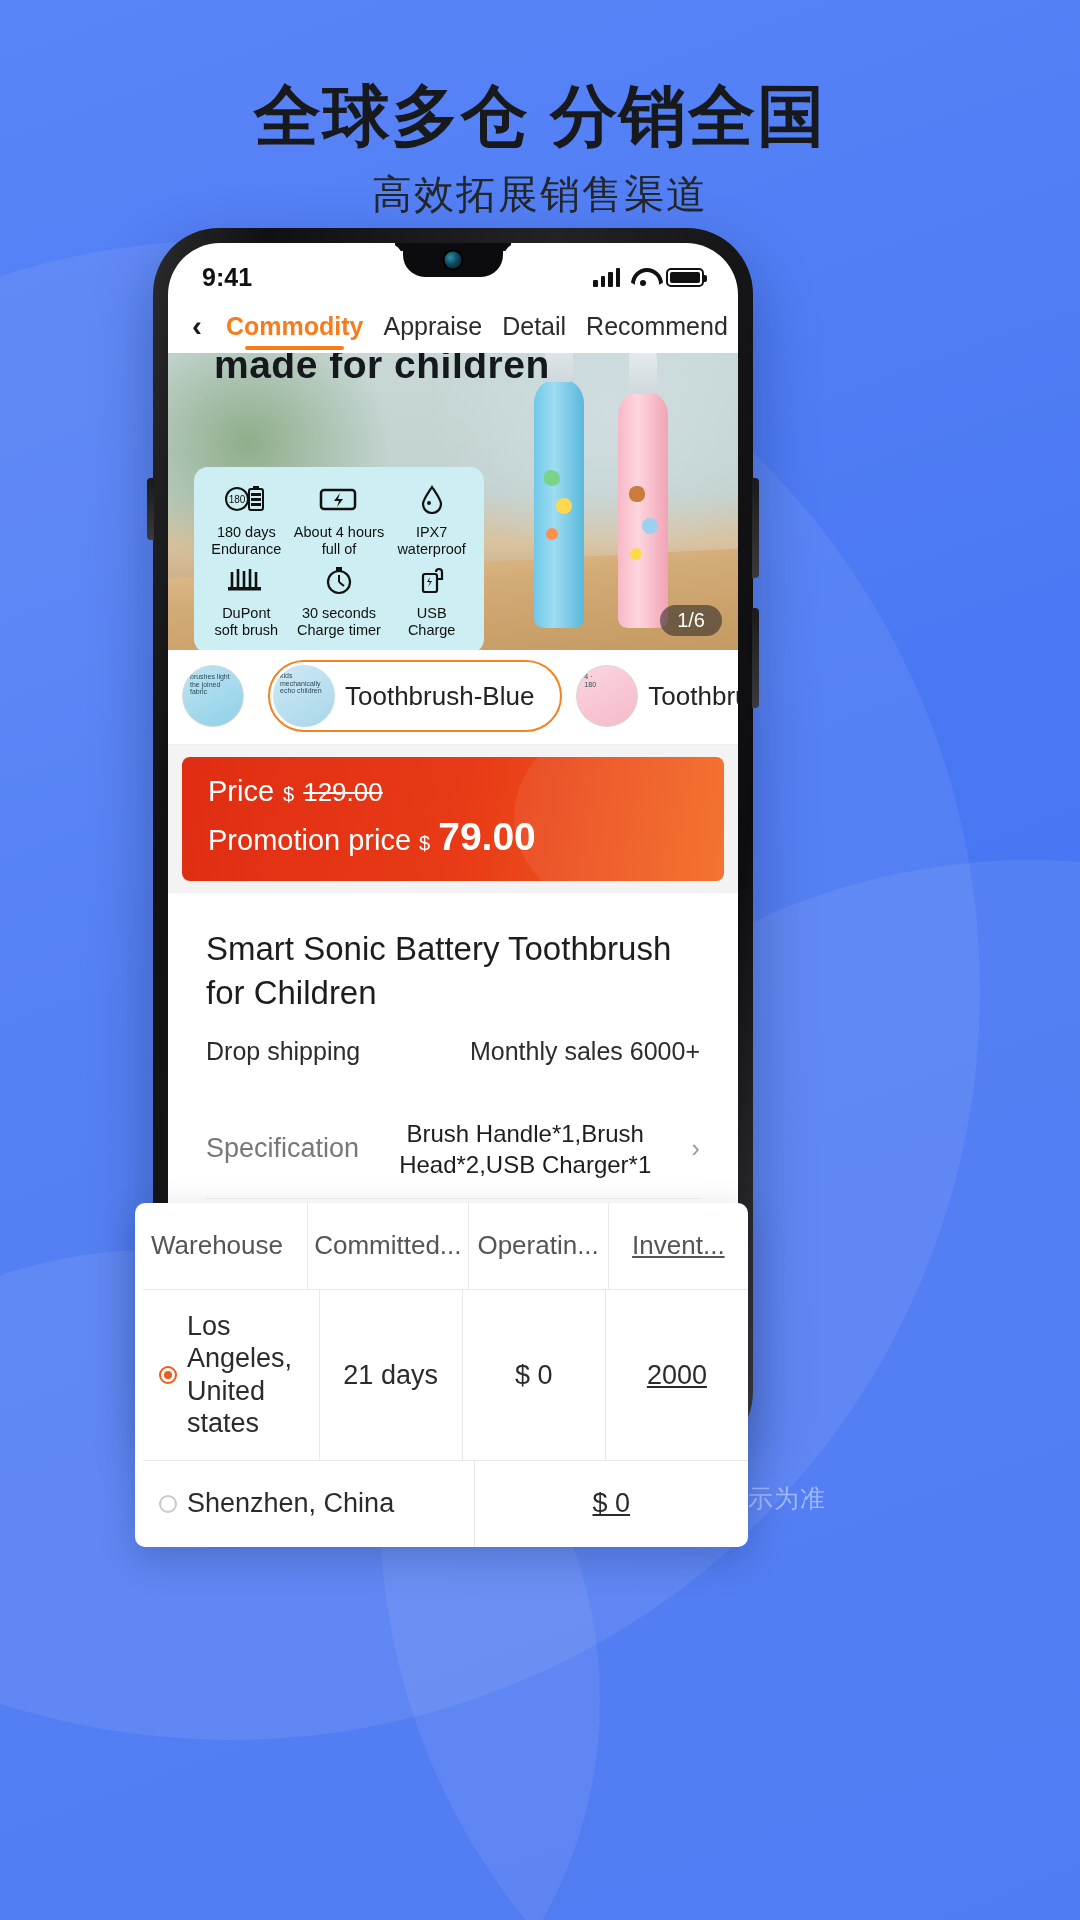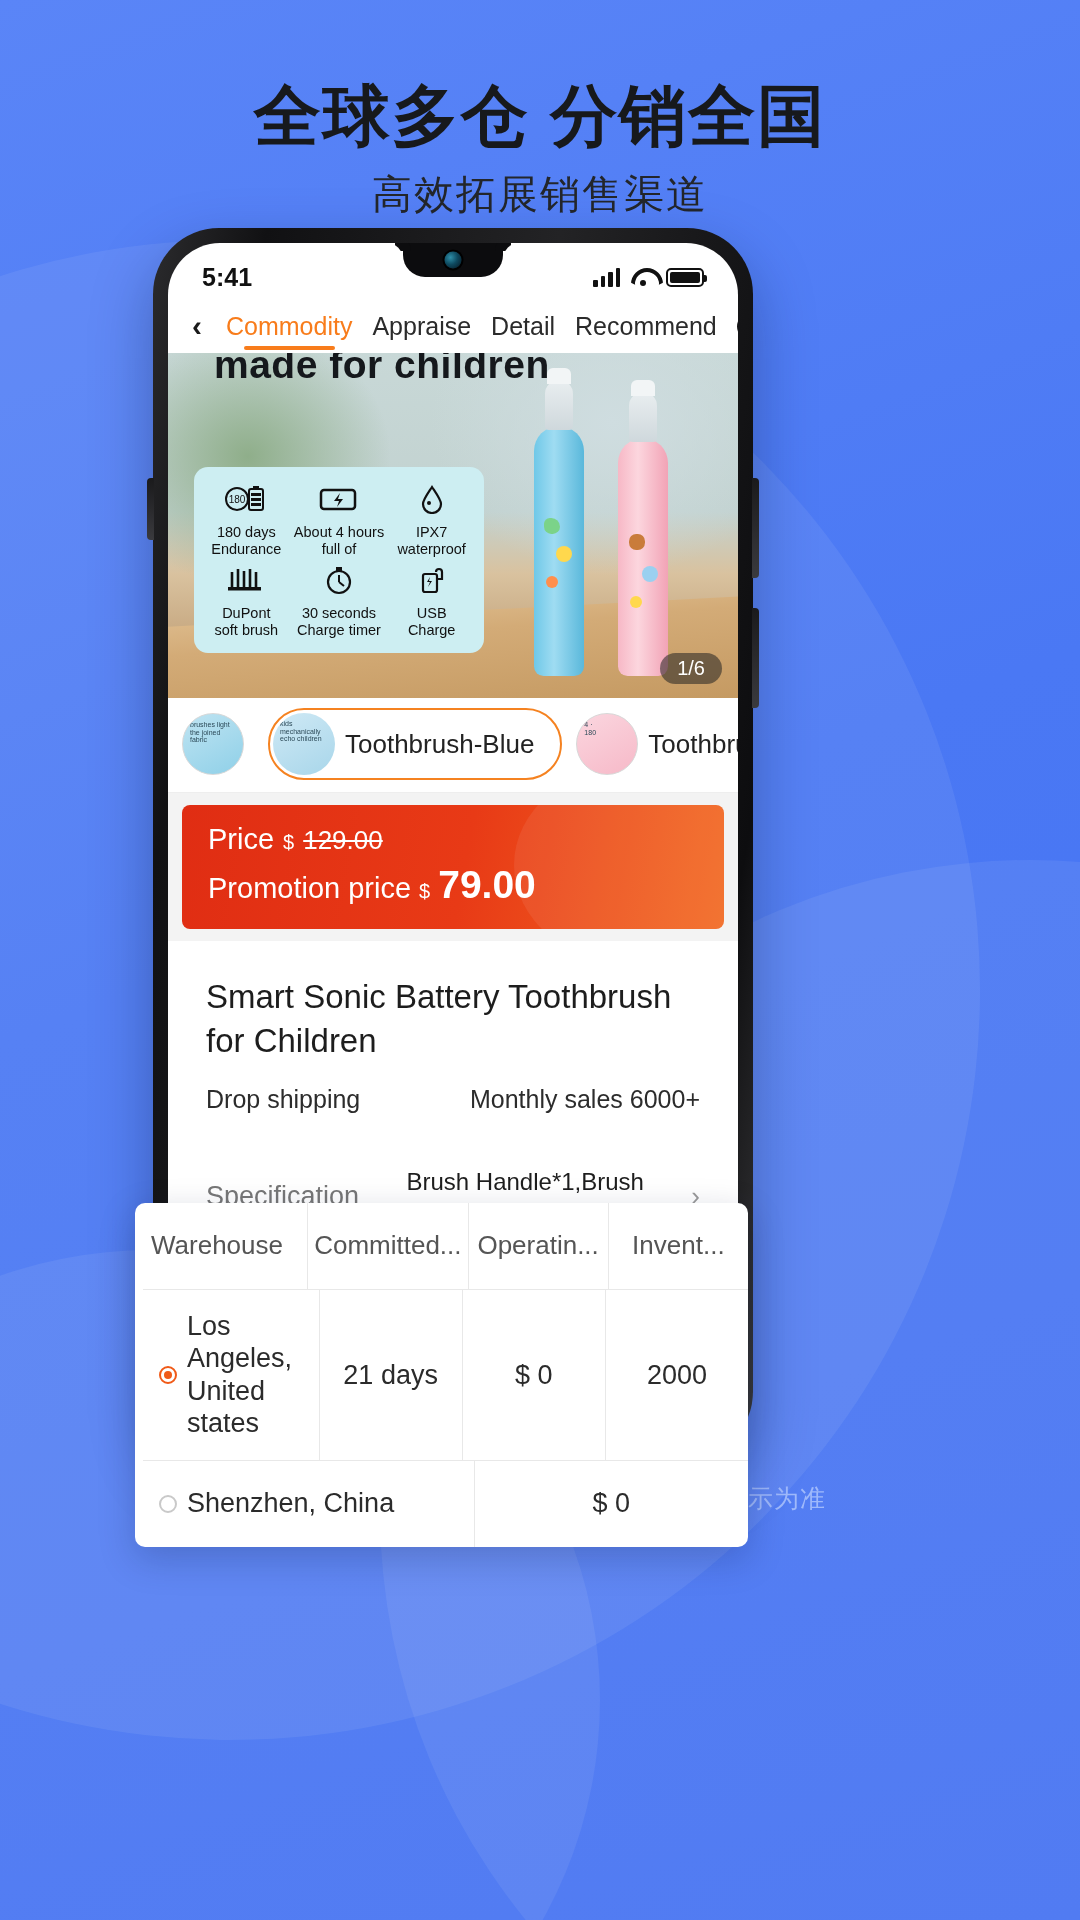--- a/index.html
+++ b/index.html
@@ -129,38 +129,38 @@
 
   
   .navbar{
     position:relative; z-index:20;
     display:flex; align-items:center; gap:20px;
     padding:6px 20px 12px 20px;
     background:#fff;
   }
   .back-ico{ font-size:30px; color:#1a1a1a; font-weight:bold; line-height:1; padding:0 4px;}
   .tab{ font-size:25px; color:#2b2b2b; white-space:nowrap;}
-  .tab.active{ color:#f87c1b; font-weight:400; position:relative;}
+  .tab.active{ color:#f87c1b; font-weight:700; position:relative;}
   .tab.active::after{
     content:""; position:absolute; left:14%; right:14%; bottom:-9px;
     height:4px; background:#f87c1b; border-radius:2px;
   }
   .nav-right{ margin-left:auto; display:flex; align-items:center; gap:18px;}
   .search-ico{
     width:27px;height:27px;border:3px solid #1a1a1a;border-radius:50%;
     position:relative;
   }
   .search-ico::after{
     content:"";position:absolute;right:-9px;bottom:-6px;width:13px;height:3.4px;
     background:#1a1a1a;transform:rotate(45deg);border-radius:2px;
   }
 
   
   .hero{
-    position:relative; height:345px; overflow:hidden;
+    position:relative; height:297px; overflow:hidden;
     background:linear-gradient(180deg,#cfdcdc 0%,#bdd0cf 40%,#d8c3a4 72%,#c9a87f 100%);
   }
   .hero-blurbg{
     position:absolute; inset:0;
     background:
       radial-gradient(ellipse 220px 200px at 14% 30%,#8fae8a 0%,rgba(150,175,145,0) 65%),
       radial-gradient(ellipse 260px 220px at 78% 20%,#cfdde0 0%,rgba(207,221,224,0) 70%),
       linear-gradient(180deg,#c8d8d7 0%,#c2d2d0 46%,#d9c29f 64%,#b58f63 100%);
   }
   .hero-board{
@@ -274,21 +274,21 @@
   }
   .wh-row{ display:flex; }
   .wh-row + .wh-row{ border-top:1px solid #e8e8e8;margin-left:8px;}
   .wh-cell{
     flex:1; padding:20px 6px;
     display:flex; align-items:center; justify-content:center;
     font-size:27px; color:#2b2b2b; text-align:center; line-height:1.2;
     border-right:1px solid #e8e8e8;
     min-height:86px;
   }
-  .wh-cell:last-child{ border-right:none;}
+  .wh-cell:last-child{ border-right:none;text-decoration:underline;}
   .wh-head .wh-cell{ color:#555; font-size:26px; }
   .wh-name{
     flex:1.18; justify-content:flex-start; gap:10px; padding-left:16px; text-align:left;
   }
   .radio{
     width:18px;height:18px;border-radius:50%;border:2px solid #c9c9c9;flex:none;
     background:#fff;
   }
   .radio.on{ border-color:#f05a18; position:relative;}
   .radio.on::after{
@@ -322,21 +322,21 @@
   <span class="phone-btn pb1"></span>
   <span class="phone-btn-r pbr1"></span>
   <span class="phone-btn-r pbr2"></span>
 
   <div class="screen">
     <div class="notch">
       <span class="cam"></span>
     </div>
 
     <div class="statusbar">
-      <span>5:41</span>
+      <span>9:41</span>
       <span class="sb-right">
         <span class="bars">
             <i></i>
             <i></i>
             <i></i>
             <i></i>
           </span>
         <span class="wifi"></span>
         <span class="batt">
             <i></i>

